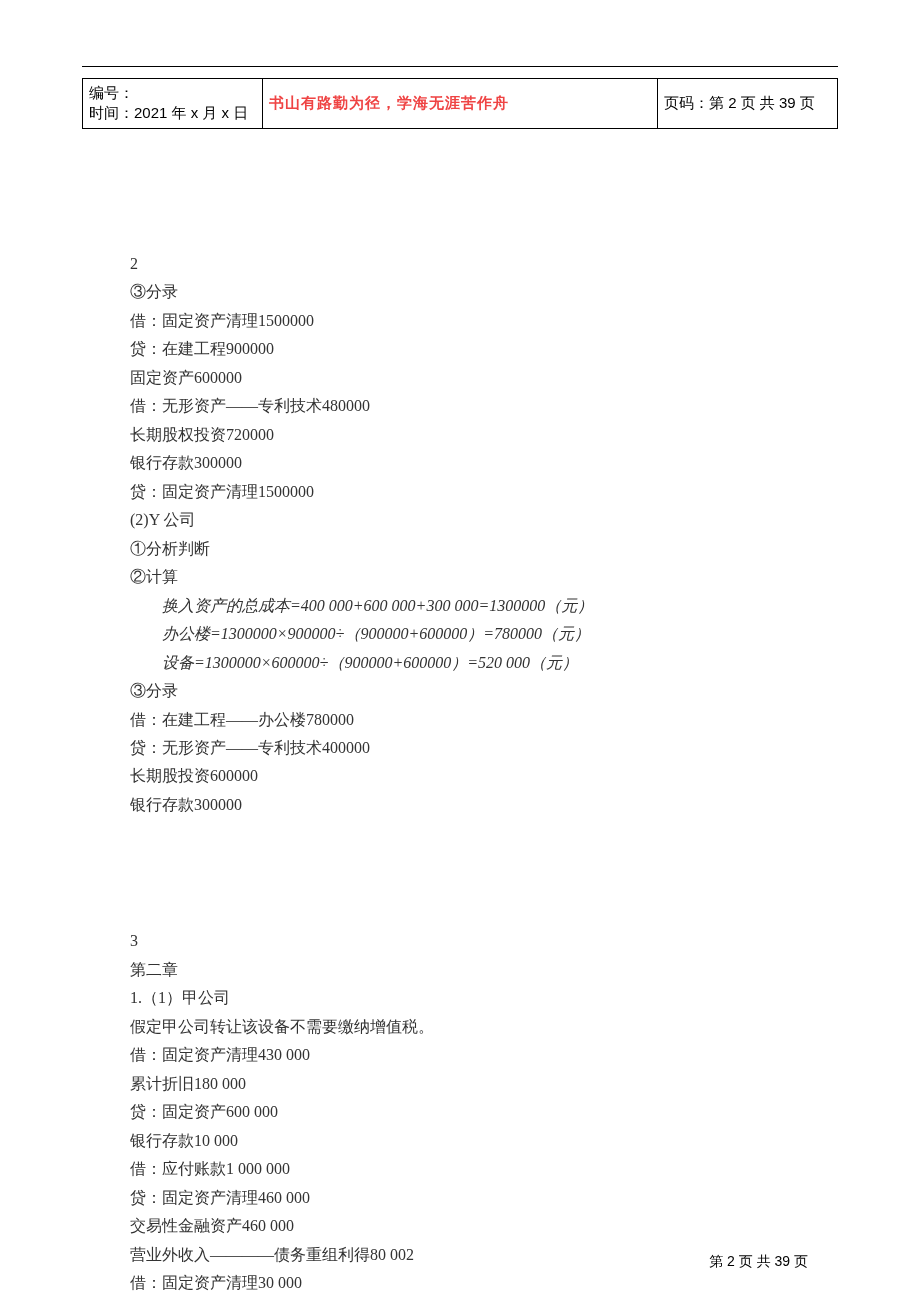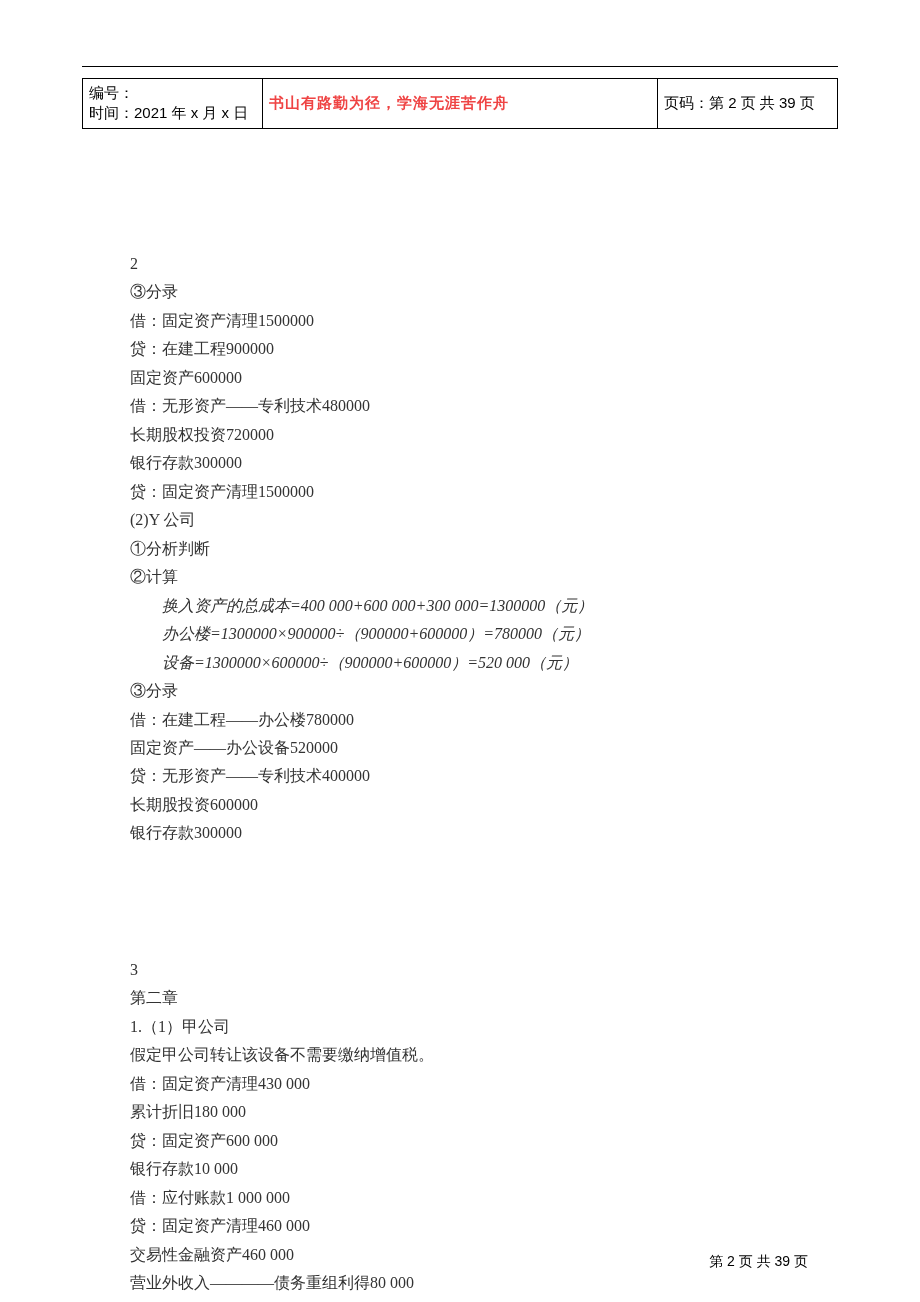--- a/index.html
+++ b/index.html
@@ -94,35 +94,34 @@
   <p>银行存款300000</p>
   <p>贷：固定资产清理1500000</p>
   <p>(2)Y 公司</p>
   <p>①分析判断</p>
   <p>②计算</p>
   <p class="indent">换入资产的总成本=400 000+600 000+300 000=1300000（元）</p>
   <p class="indent">办公楼=1300000×900000÷（900000+600000）=780000（元）</p>
   <p class="indent">设备=1300000×600000÷（900000+600000）=520 000（元）</p>
   <p>③分录</p>
   <p>借：在建工程——办公楼780000</p>
-  <p>固定资产——办公设备520000</p>
   <p>贷：无形资产——专利技术400000</p>
   <p>长期股投资600000</p>
   <p>银行存款300000</p>
 
   <div class="block-gap"></div>
 
   <p>3</p>
   <p>第二章</p>
   <p>1.（1）甲公司</p>
   <p>假定甲公司转让该设备不需要缴纳增值税。</p>
   <p>借：固定资产清理430 000</p>
   <p>累计折旧180 000</p>
   <p>贷：固定资产600 000</p>
   <p>银行存款10 000</p>
   <p>借：应付账款1 000 000</p>
   <p>贷：固定资产清理460 000</p>
   <p>交易性金融资产460 000</p>
-  <p>营业外收入————债务重组利得80 000</p>
+  <p>营业外收入————债务重组利得80 002</p>
   <p>借：固定资产清理30 000</p>
 </div>
 
 <div class="footer">第 2 页 共 39 页</div>
 
 </body></html>

